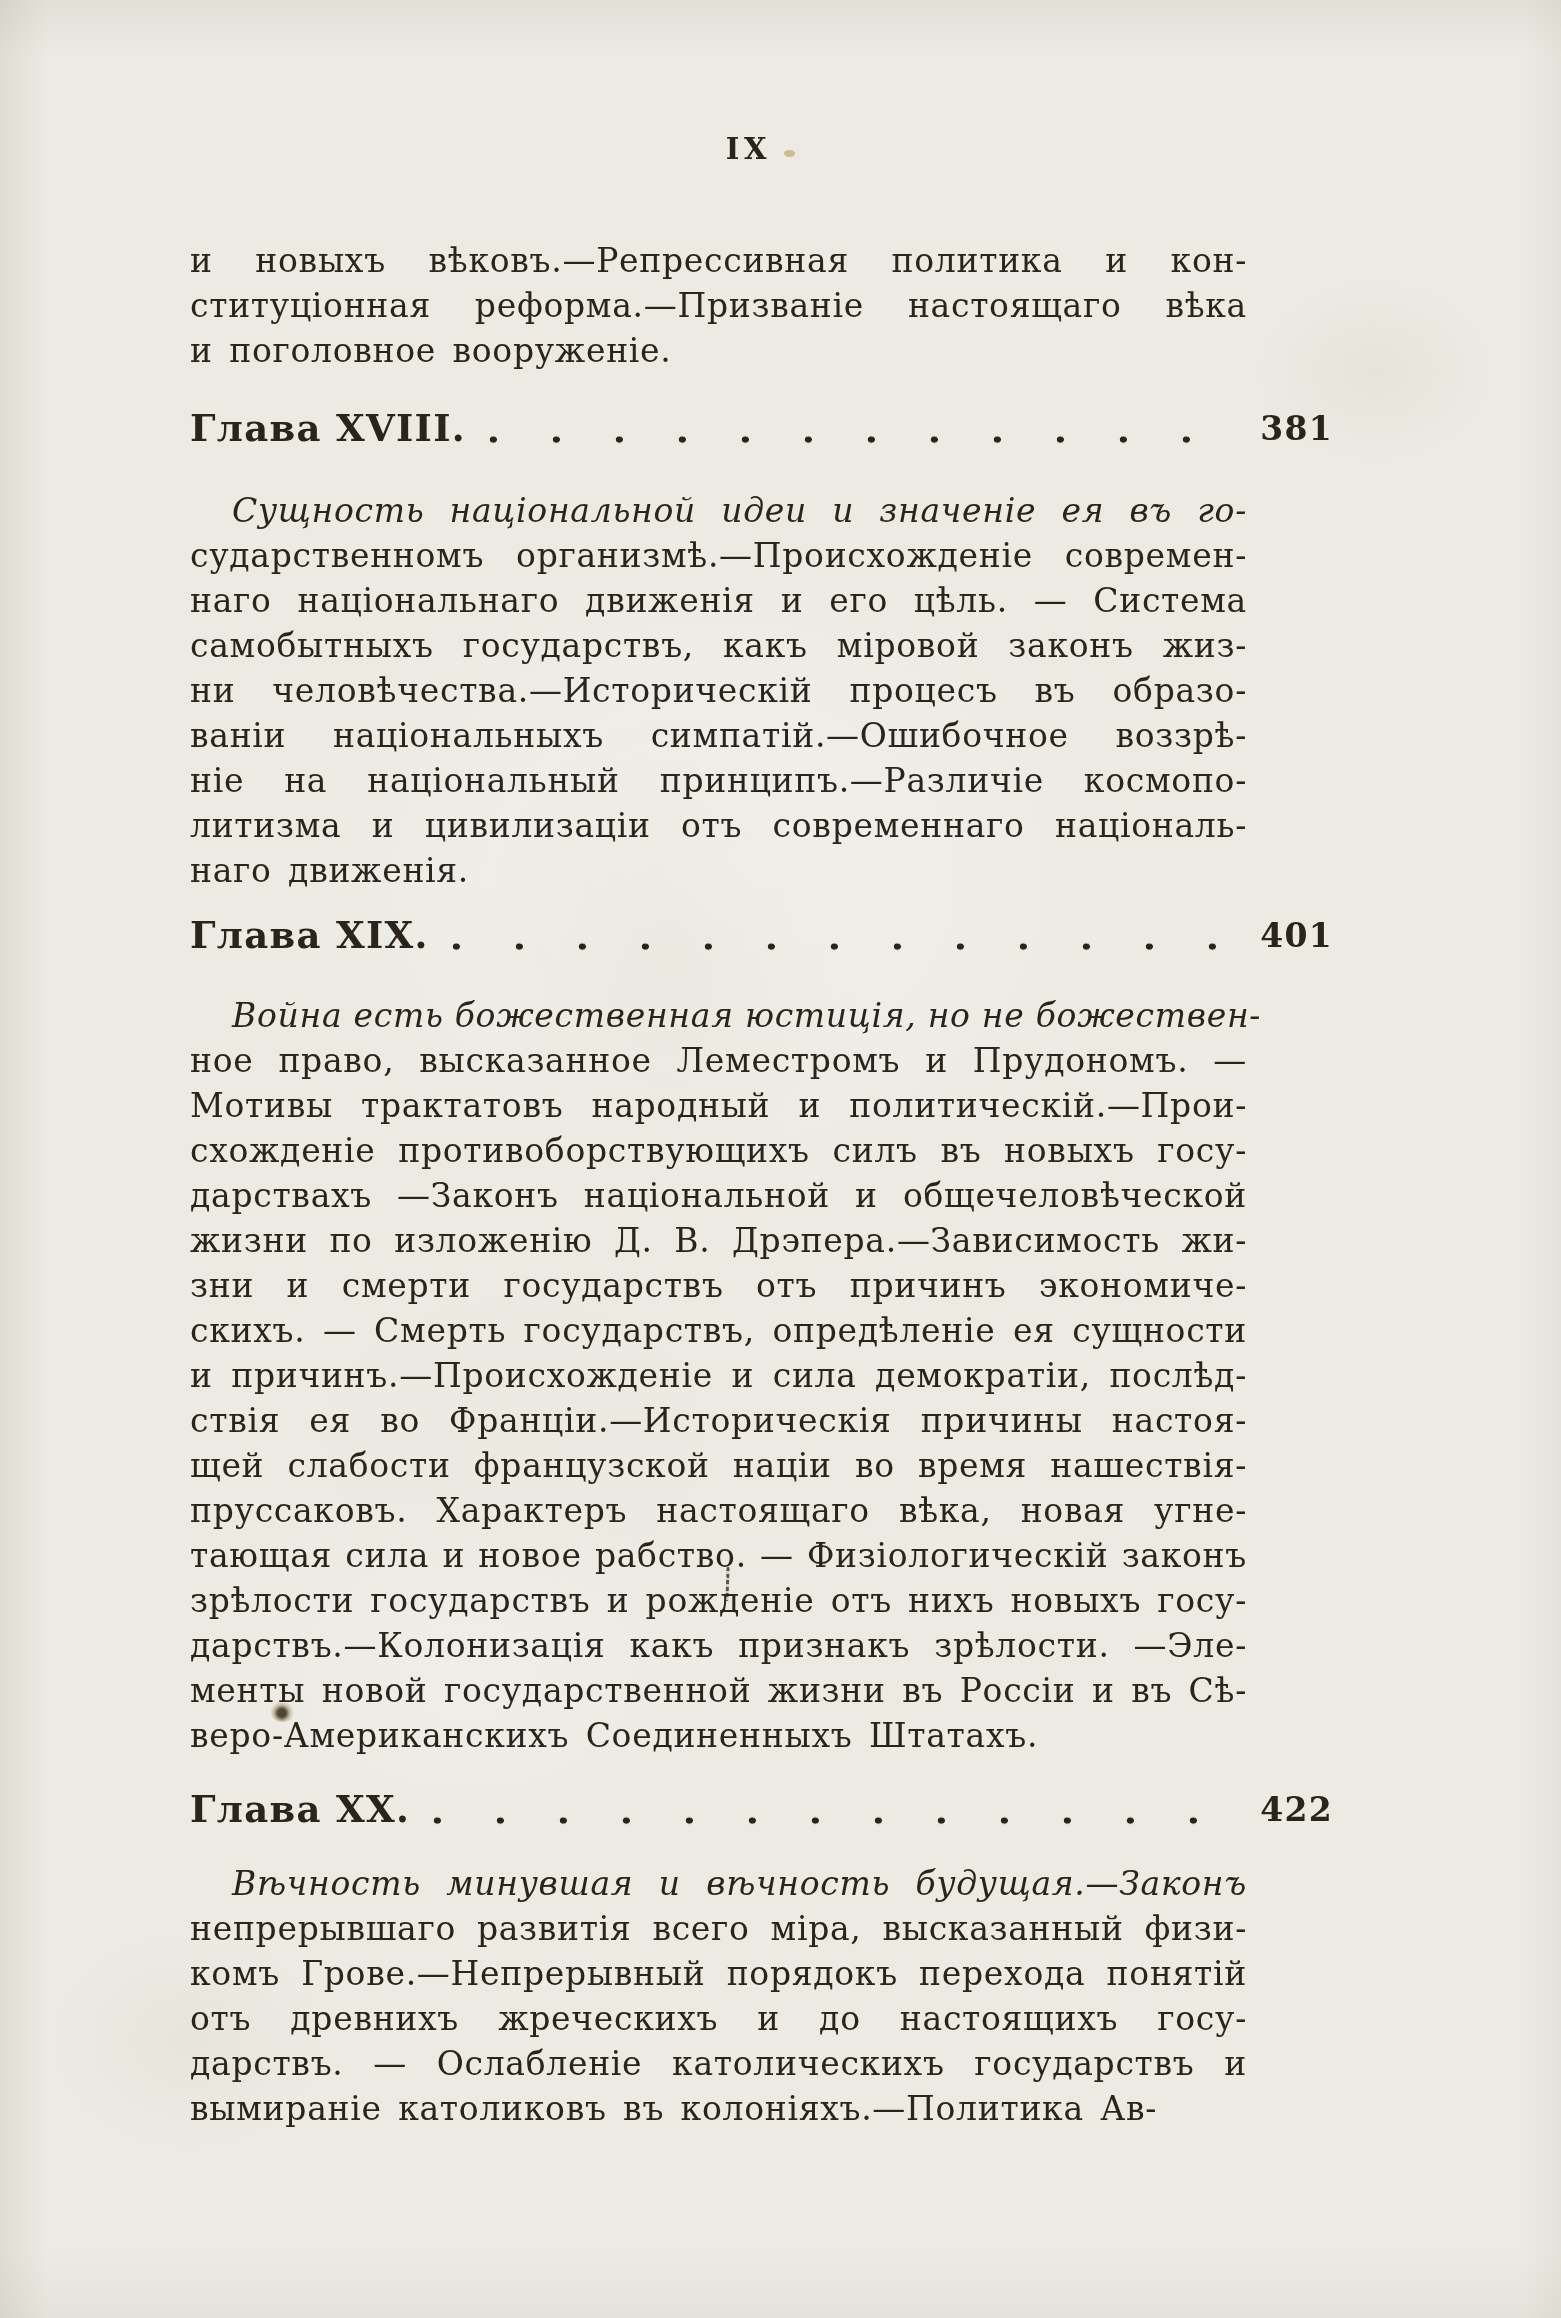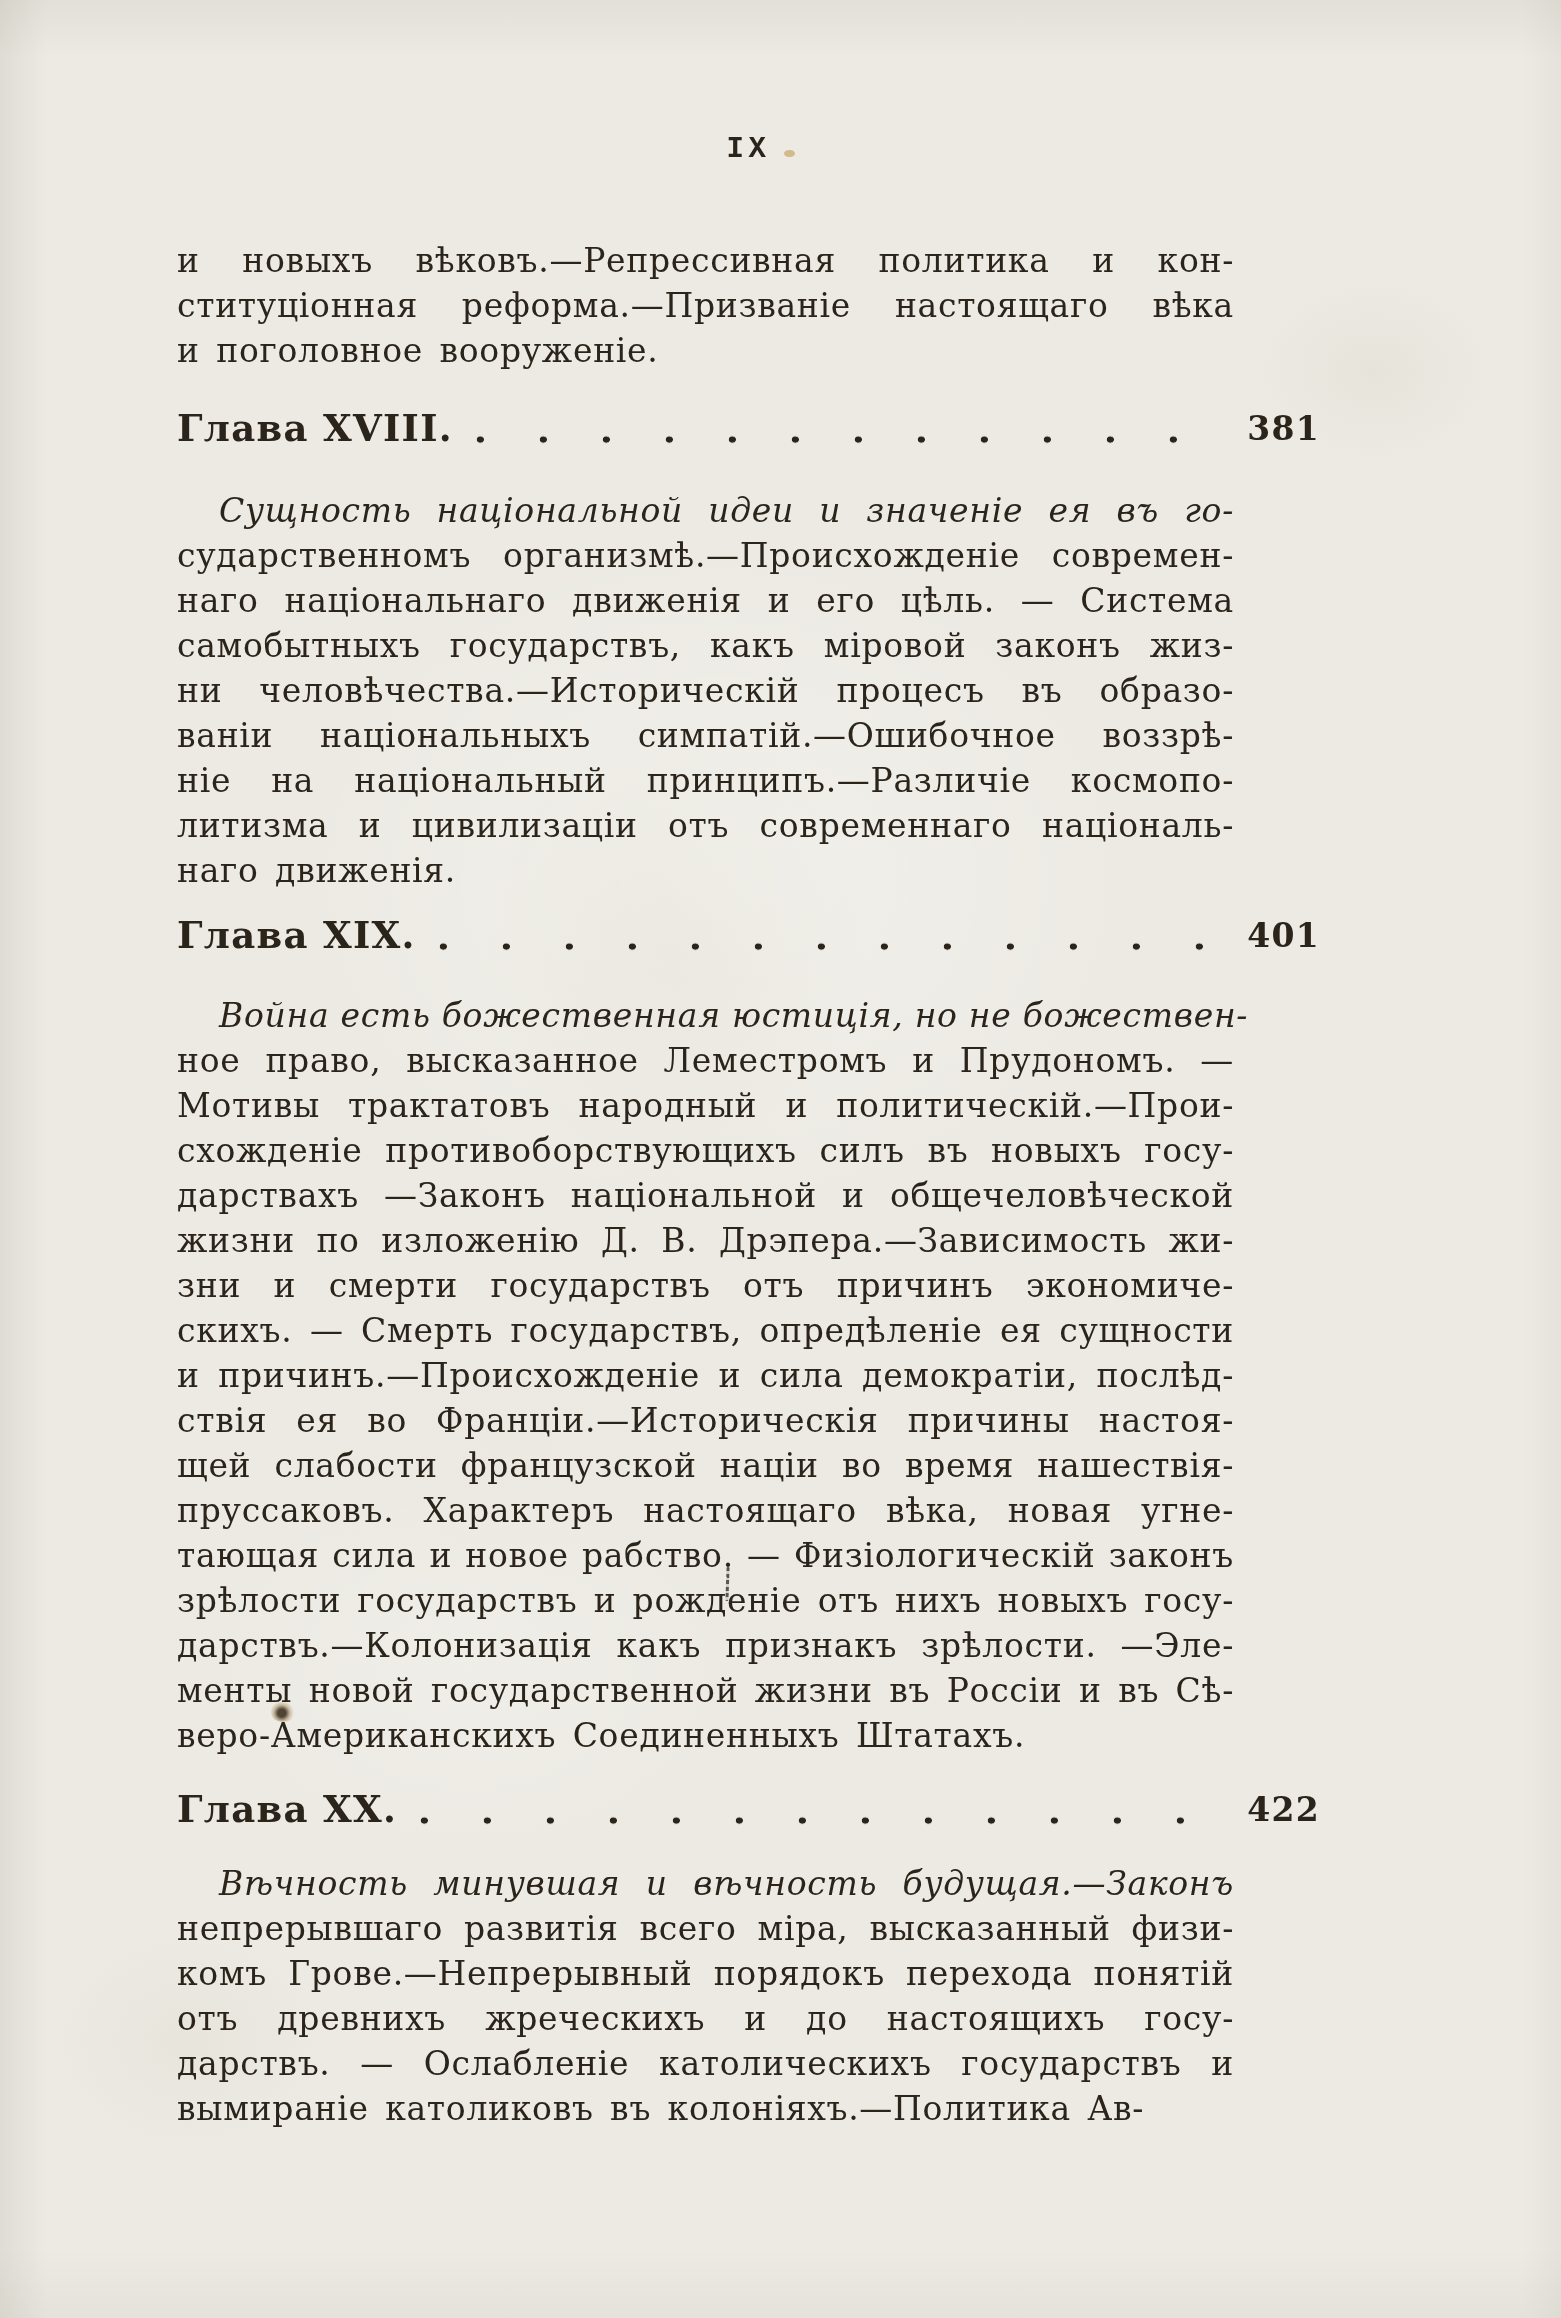--- a/index.html
+++ b/index.html
@@ -39,27 +39,26 @@
   .folio {
     position: absolute;
     top: 130px;
     left: 177px;
     width: 1143px;
     text-align: center;
     font-size: 29px;
     font-weight: bold;
     letter-spacing: 4.6px;
     line-height: 39px;
-    font-family: Liberation Mono, monospace;
   }
 
   .content {
     position: absolute;
     top: 238px;
-    left: 177px;
+    left: 190px;
     width: 1143px;
   }
 
   .summary, .intro {
     width: 1057px;
     font-size: 33px;
     letter-spacing: 0.7px;
   }
   .line {
     height: 45px;

